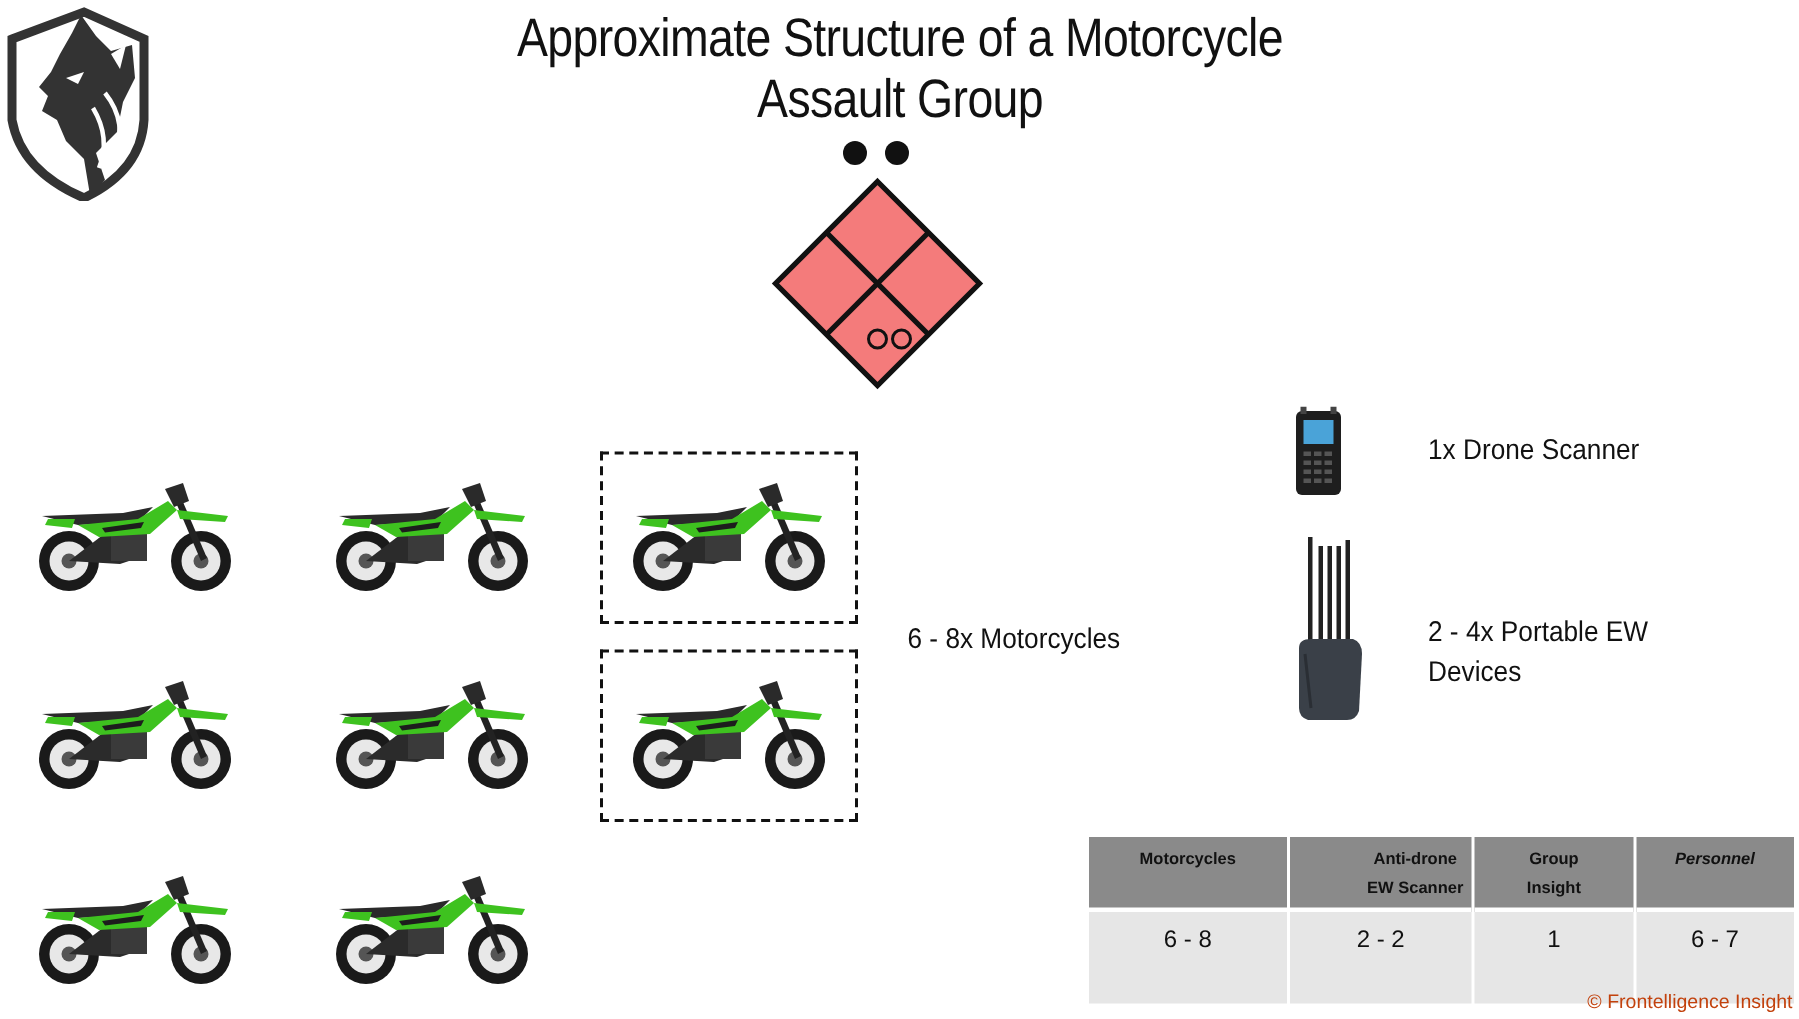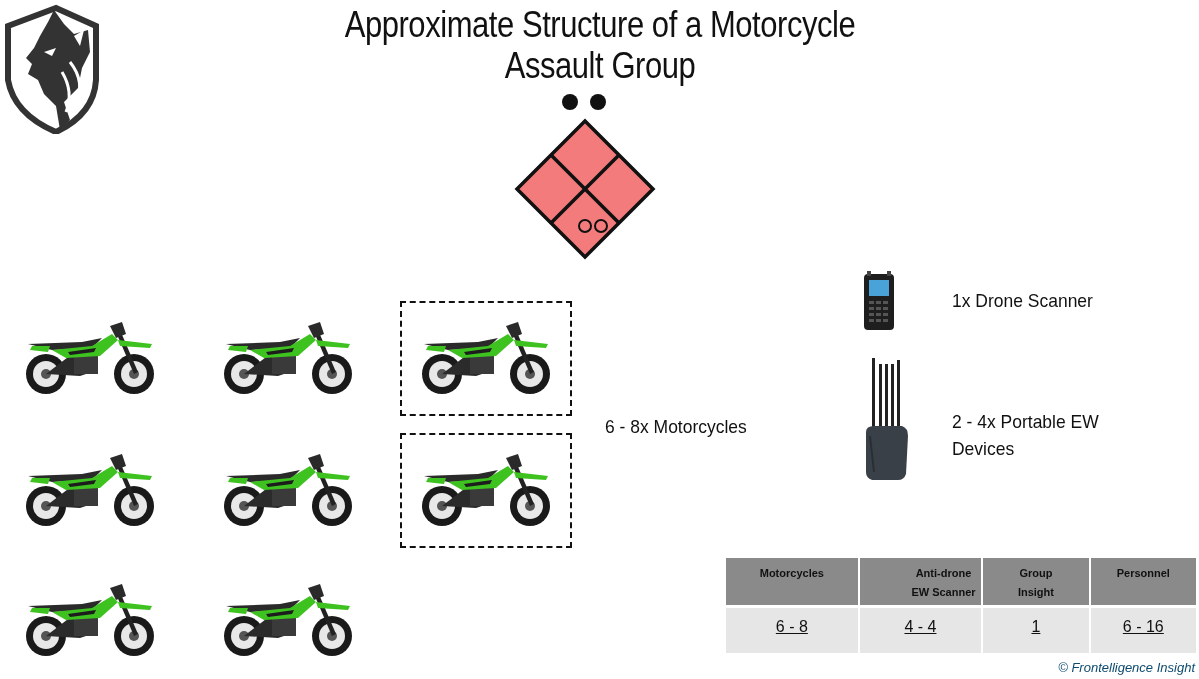--- a/index.html
+++ b/index.html
@@ -20,23 +20,23 @@
   .dashed-box { position: absolute; border: 2px dashed #111; }
 
   .label { position: absolute; font-size: 19px; line-height: 27px; color: #111;
            transform: scaleX(0.92); transform-origin: left top; }
 
   .device { position: absolute; }
 
   table.summary { position: absolute; left: 724px; top: 558px; width: 474px; border-collapse: separate; border-spacing: 2px 0; }
   table.summary th { background: #8a8a8a; color: #111; font-weight: bold; font-size: 11px; line-height: 19px;
                      height: 50px; vertical-align: top; padding-top: 6px; text-align: center; border-bottom: 3px solid #fff; }
-  table.summary td { background: #e6e6e6; font-size: 16px; height: 45px; text-align: center; vertical-align: top; padding-top: 10px; text-decoration: underline; }
+  table.summary td { background: #e6e6e6; font-size: 16px; height: 61px; text-align: center; vertical-align: top; padding-top: 10px; }
 
-  .copyright { position: absolute; right: 4px; top: 660px; font-size: 13px; color: #0c4a6e; font-style: italic; }
+  .copyright { position: absolute; right: 4px; top: 660px; font-size: 13px; color: #c2410c; }
 </style>
 </head>
 <body>
 
 <svg width="0" height="0" style="position:absolute">
   <defs>
     <g id="bike">
 
       <circle cx="24" cy="56" r="20" fill="#1a1a1a"></circle>
       <circle cx="24" cy="56" r="13" fill="#e8e8e8"></circle>
@@ -169,29 +169,29 @@
           <div></div>
         </th>
       <th style="width:120px;padding-left:46px;">
           <div>Anti-drone</div>
           <div>EW Scanner</div>
         </th>
       <th style="width:104px;">
           <div>Group</div>
           <div>Insight</div>
         </th>
-      <th style="width:104px;">
+      <th style="width:104px;font-style:italic;">
           <div>Personnel</div>
           <div></div>
         </th>
     </tr>
   </thead>
   <tbody>
     <tr>
       <td>6 - 8</td>
-      <td>4 - 4</td>
+      <td>2 - 2</td>
       <td>1</td>
-      <td>6 - 16</td>
+      <td>6 - 7</td>
     </tr>
   </tbody>
 </table>
 
 <div class="copyright">© Frontelligence Insight</div>
 
 </body></html>

